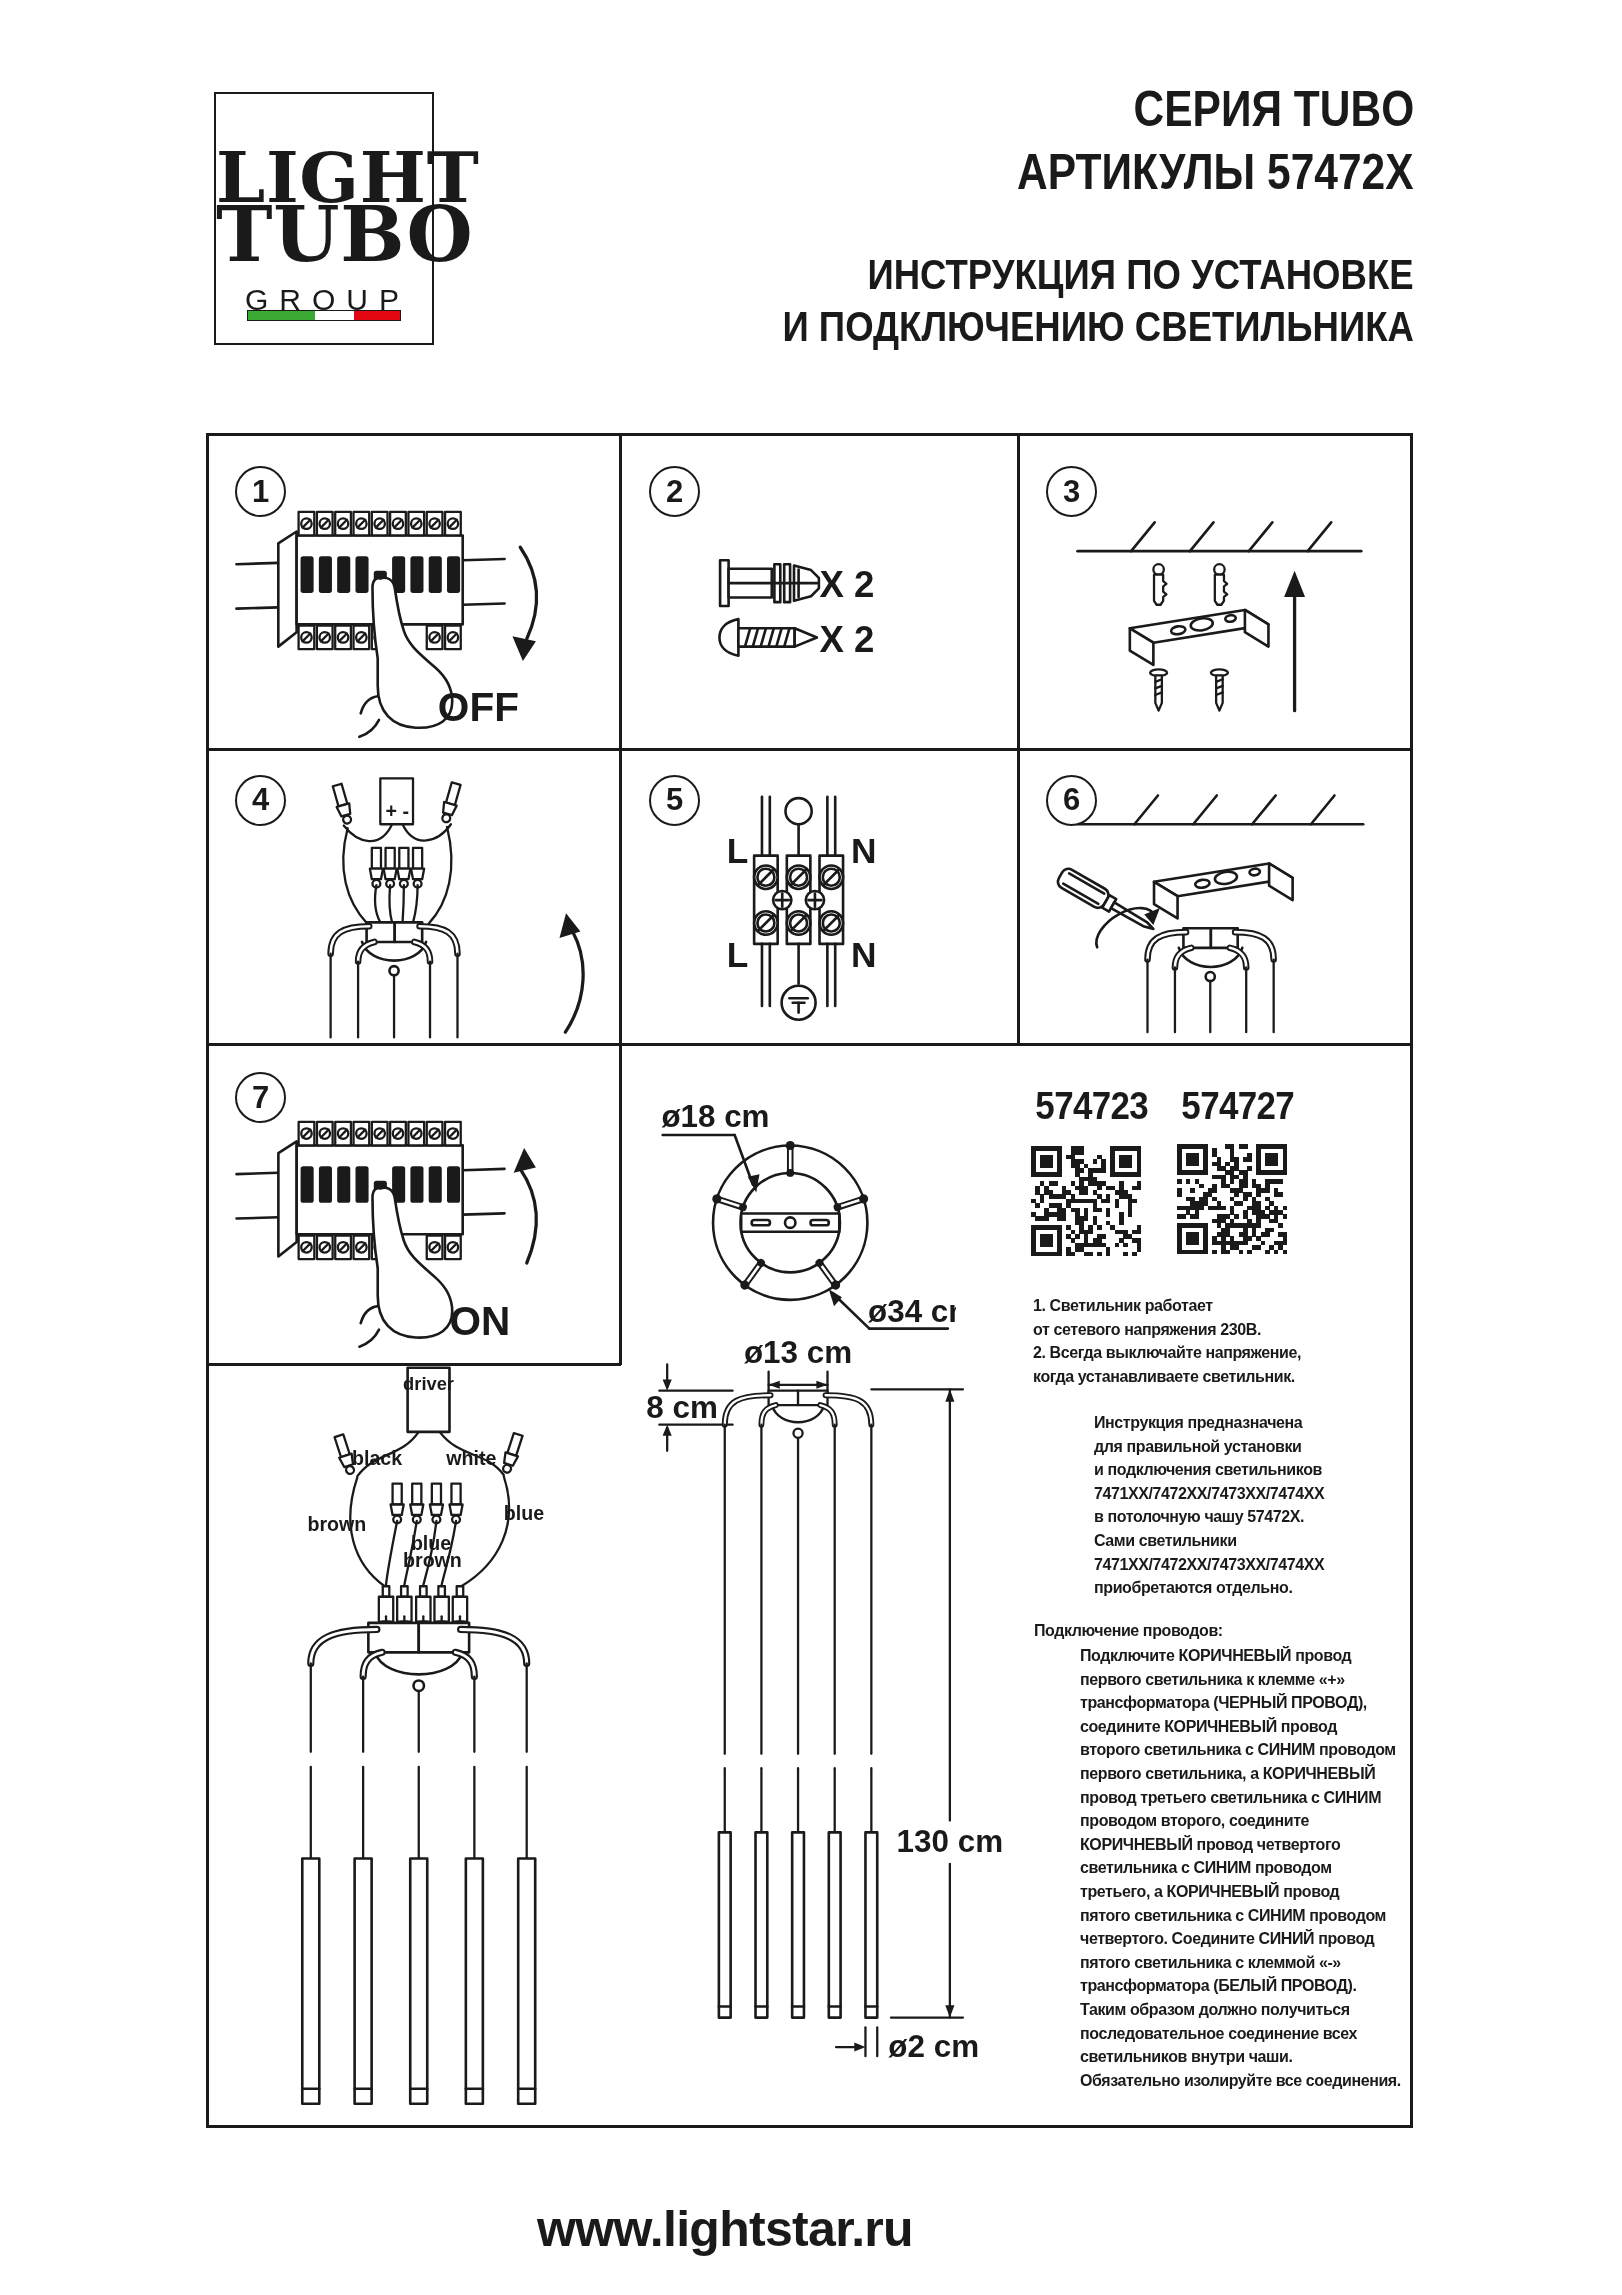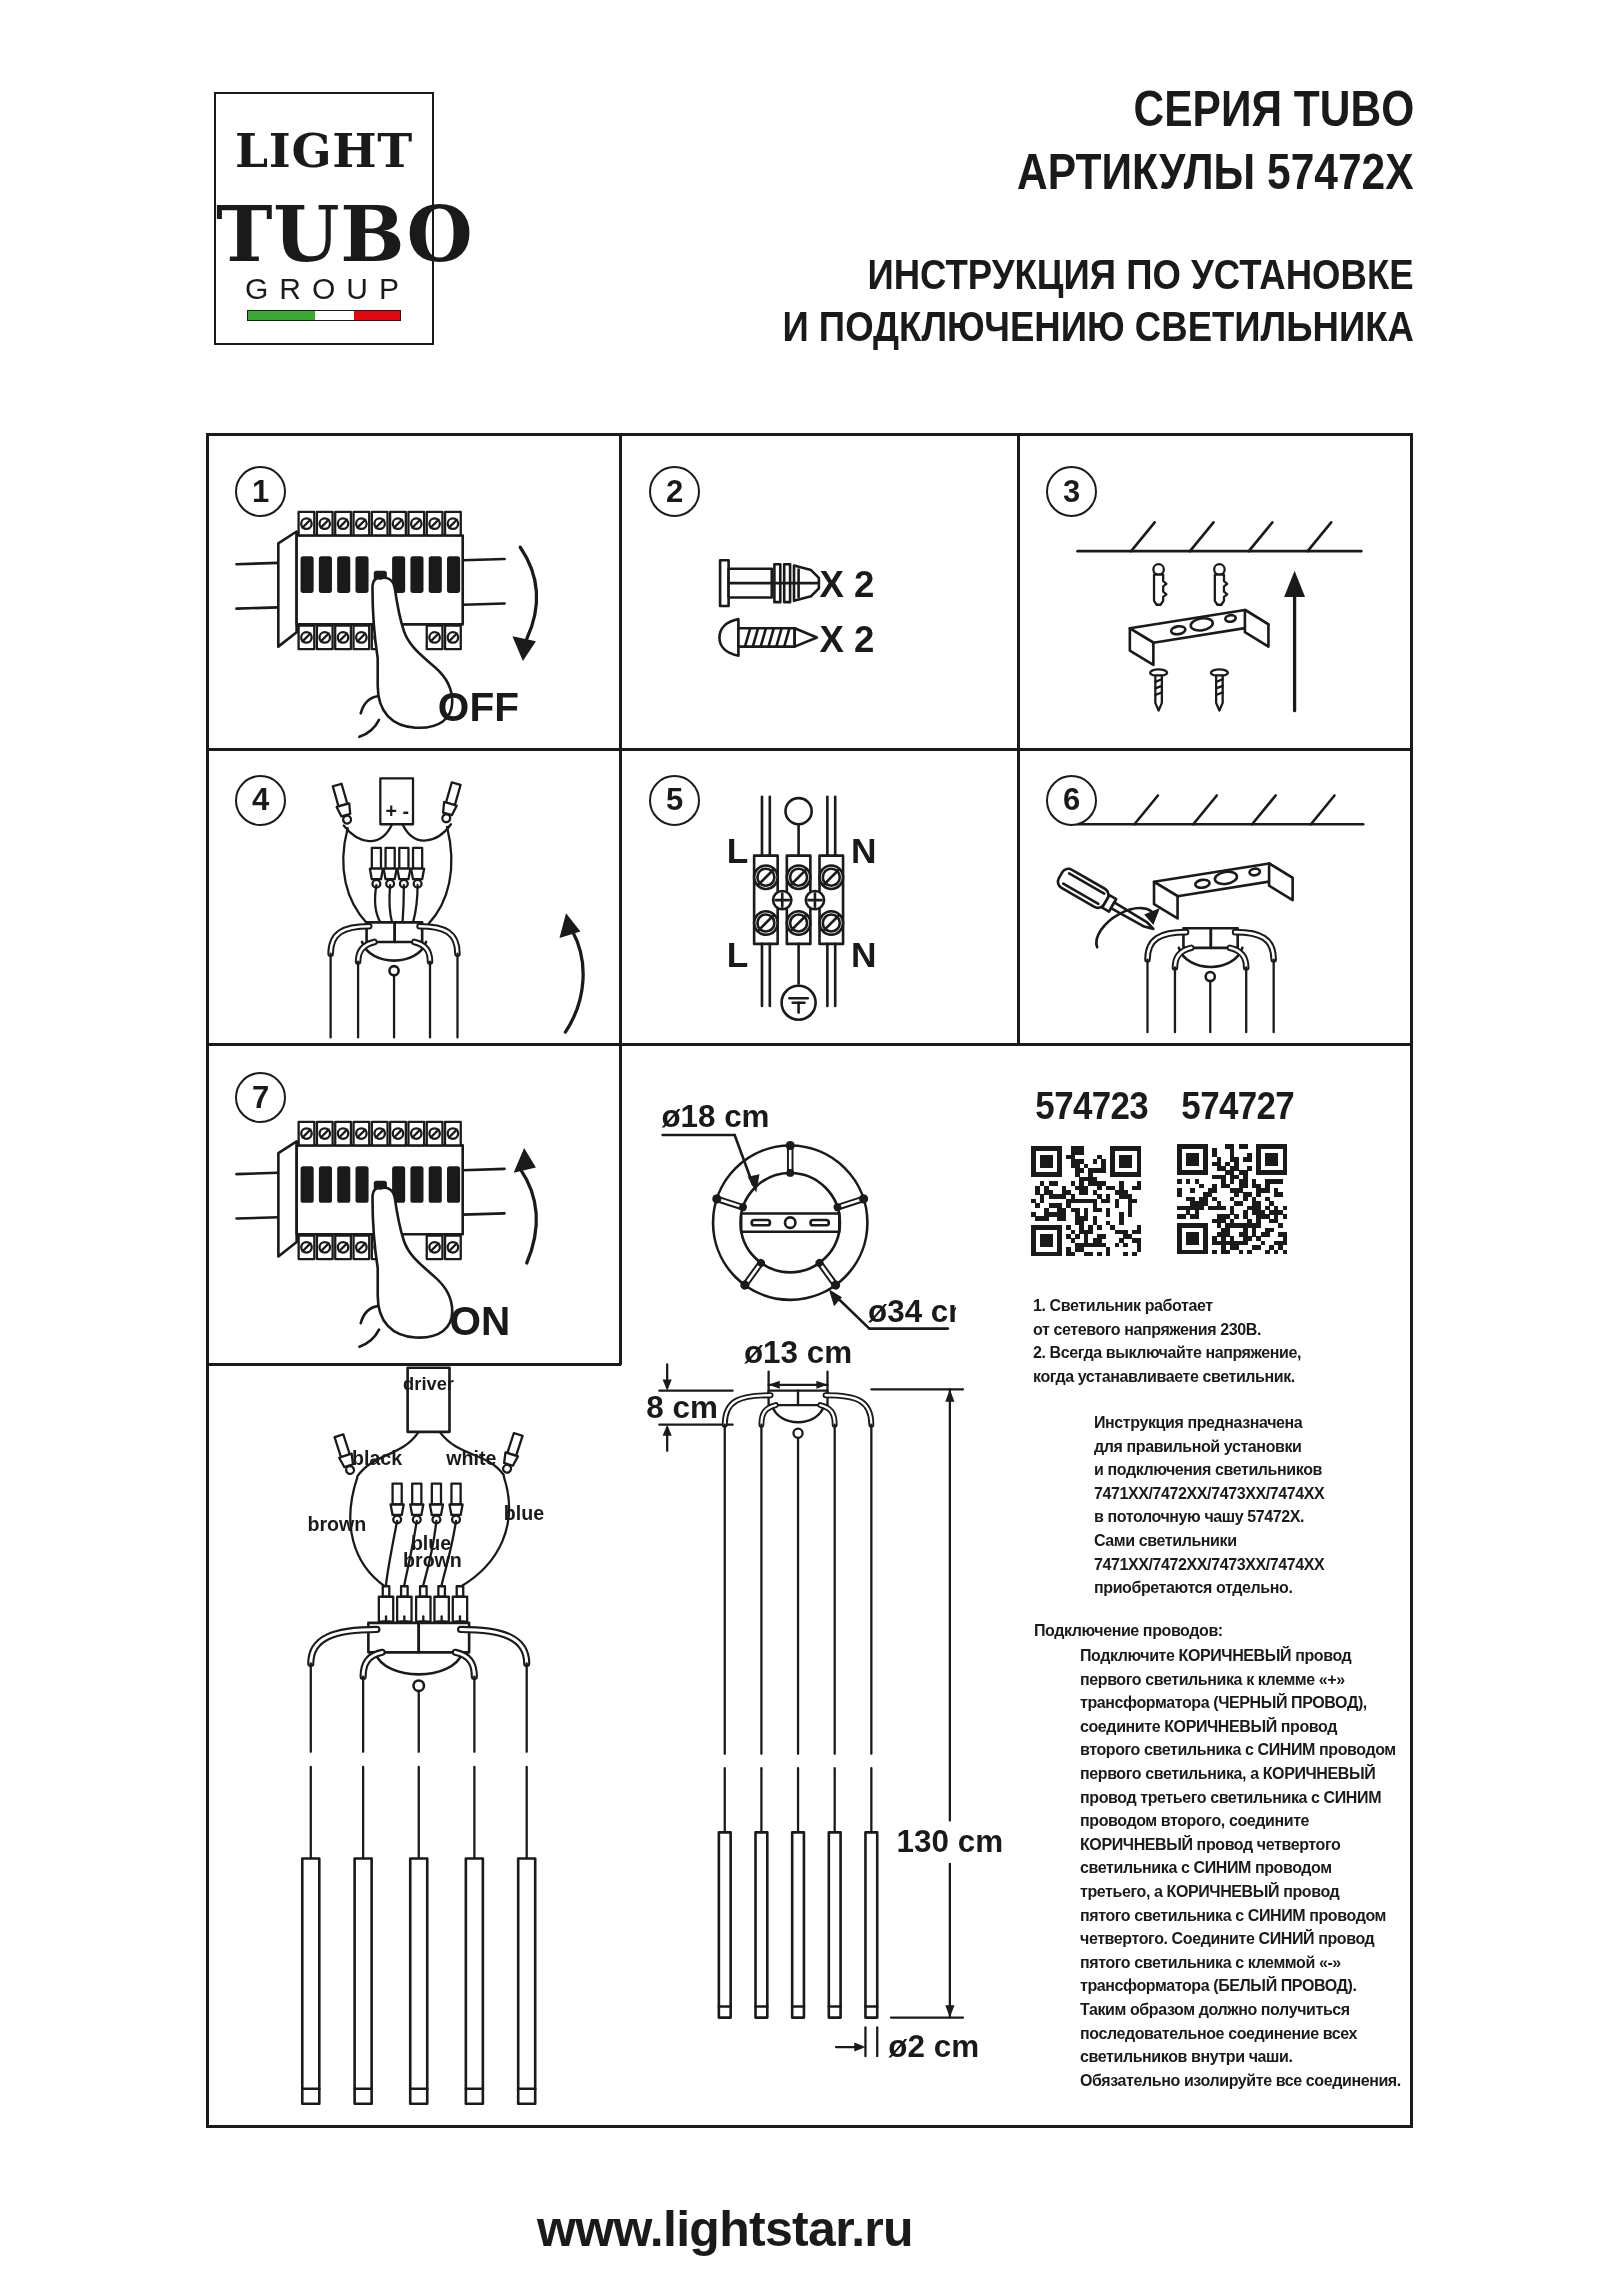--- a/index.html
+++ b/index.html
@@ -4,23 +4,23 @@
 <style>
   *{margin:0;padding:0;box-sizing:border-box}
   html,body{background:#fff}
   body{
     width:1623px;height:2295px;position:relative;overflow:hidden;
     font-family:"Liberation Sans",sans-serif;color:#1a1a1a;
   }
   .abs{position:absolute}
   
   .logo-box{left:214px;top:92px;width:220px;height:253px;border:2.6px solid #1a1a1a;text-align:center}
-  .logo-word1{top:29px;width:100%;font-family:"DejaVu Serif",serif;font-weight:bold;font-size:47px;letter-spacing:0.7px}
+  .logo-word1{top:42px;width:100%;font-family:"DejaVu Serif",serif;font-weight:bold;font-size:70px;letter-spacing:0.7px}
   .logo-word2{top:96px;width:100%;font-family:"DejaVu Serif",serif;font-weight:bold;font-size:76px;letter-spacing:0.7px}
-  .logo-word3{top:178px;width:100%;font-size:30px;font-weight:400;letter-spacing:11px;padding-left:7px}
+  .logo-word3{top:189px;width:100%;font-size:30px;font-weight:400;letter-spacing:11px;padding-left:7px}
   .logo-flag{left:31px;top:216px;width:154px;height:11px;border:1.3px solid #1a1a1a;display:flex}
   .flag-seg{height:100%}
   .hdr-line{right:209px;text-align:right;font-weight:bold;white-space:nowrap;transform:scaleX(.85);transform-origin:right center}
   .hdr-series{top:80px;font-size:50px}
   .hdr-articles{top:143px;font-size:50px}
   .hdr-title1{top:250px;font-size:43px}
   .hdr-title2{top:302px;font-size:43px}
   
   .sheet{left:206px;top:433px;width:1207px;height:1695px;border:3.3px solid #1a1a1a}
   .grid-line{position:absolute;background:#1a1a1a}

